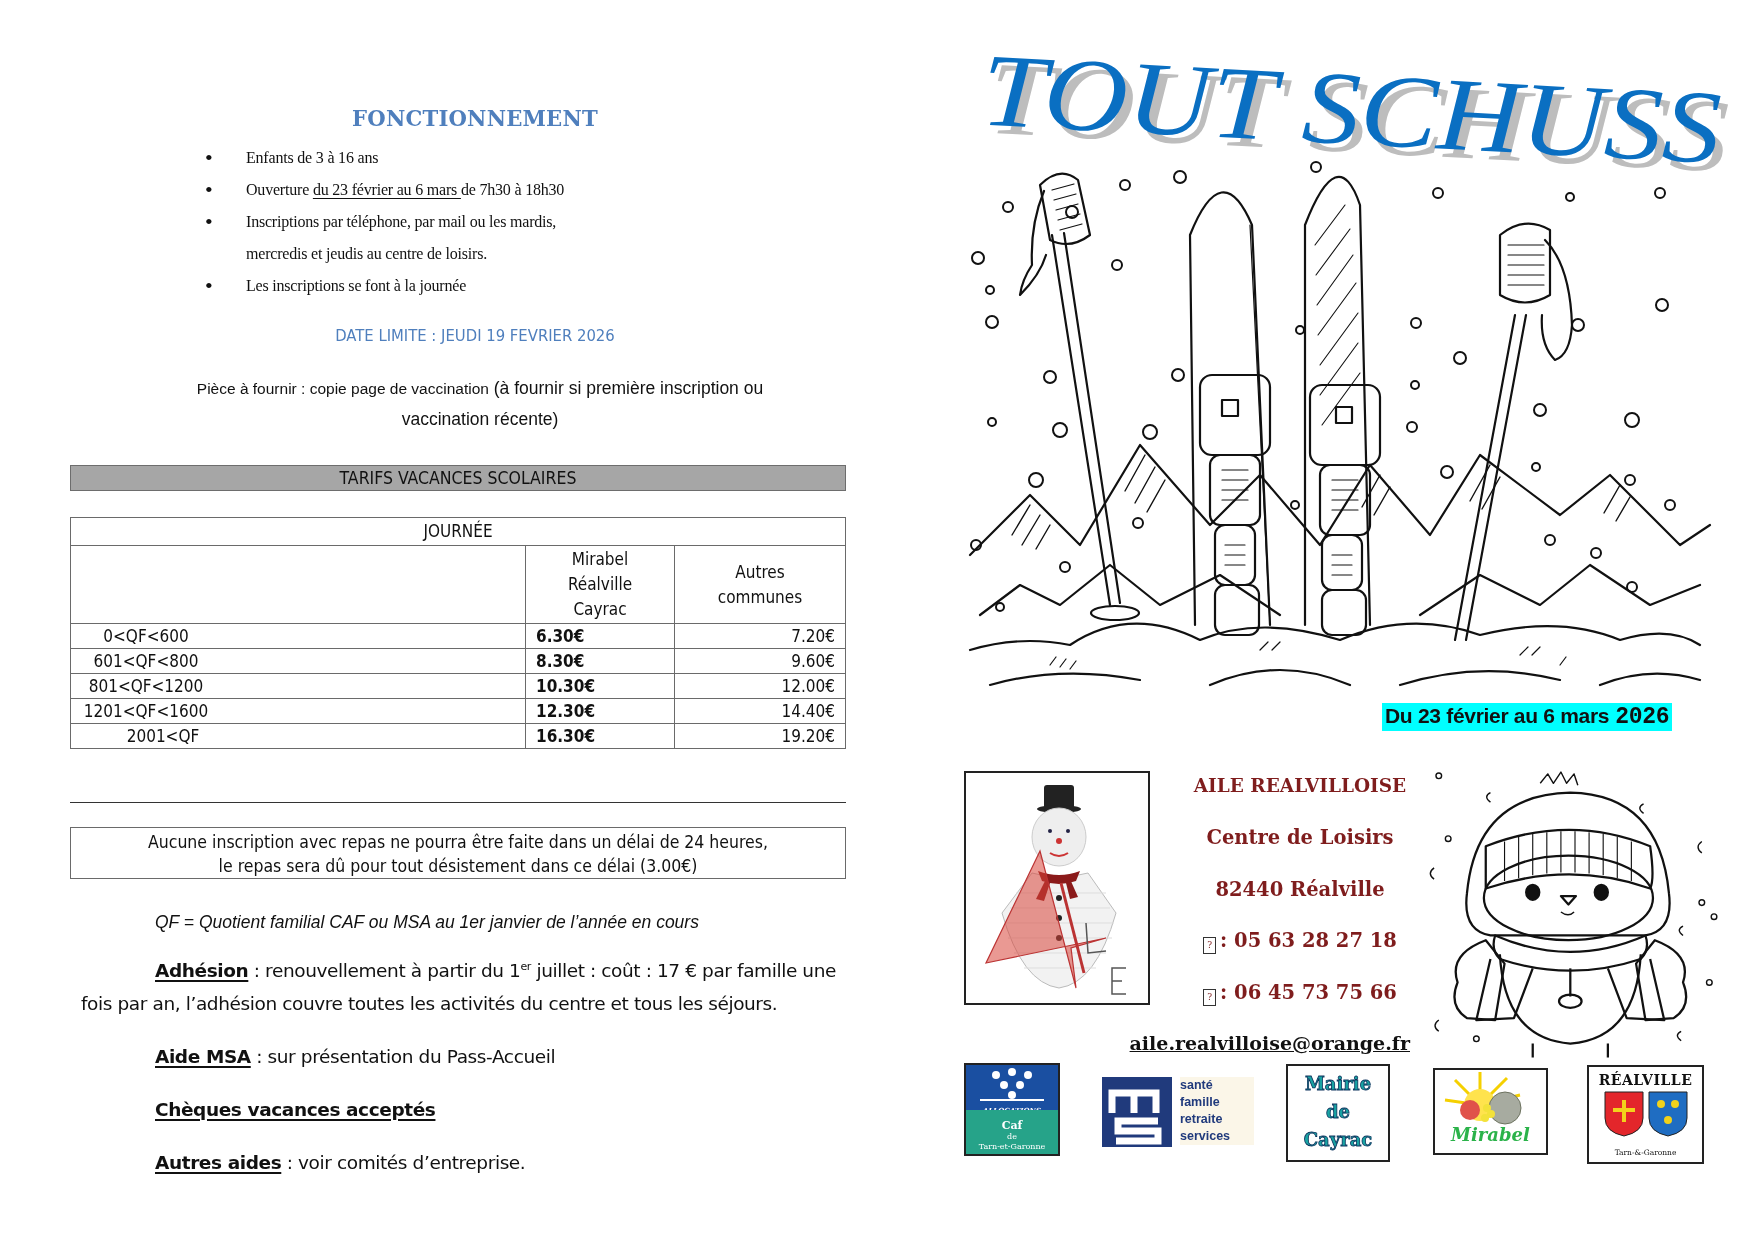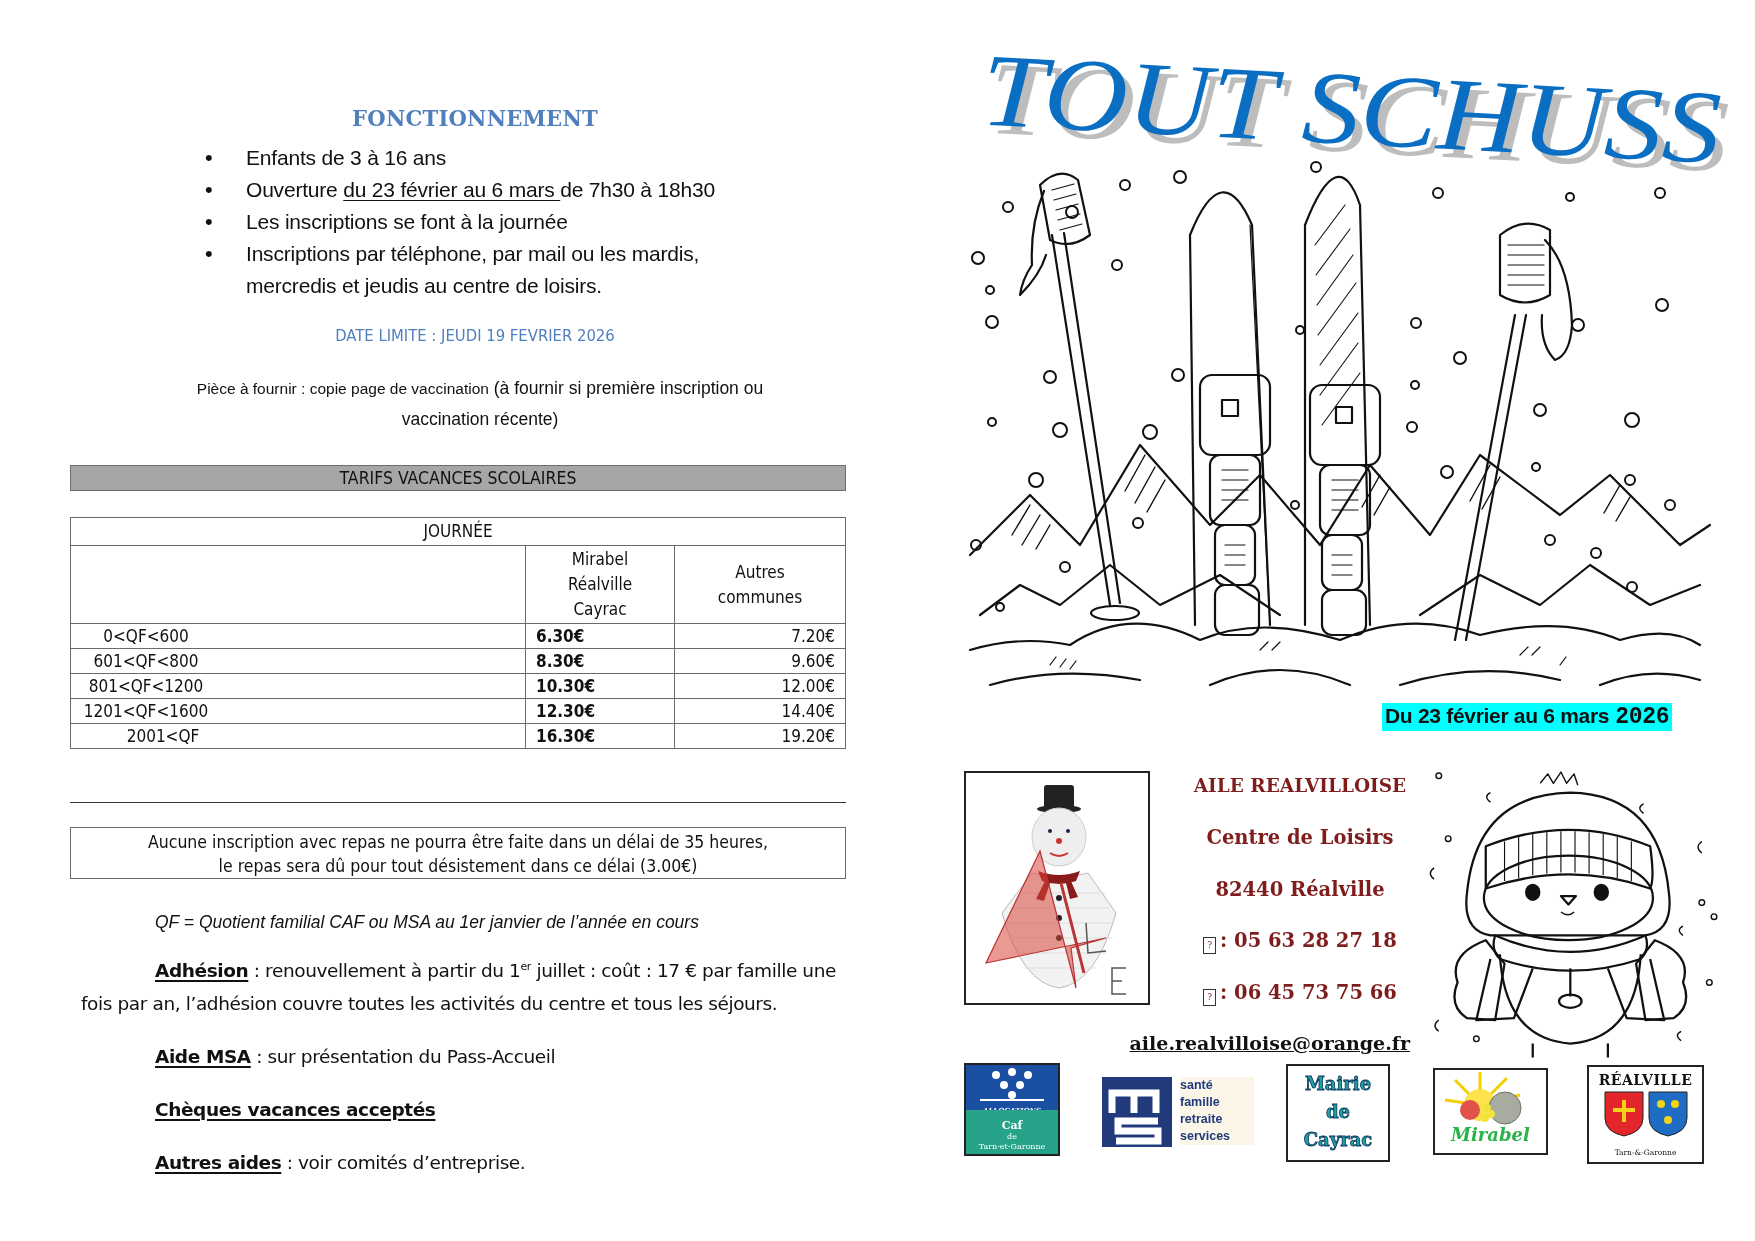--- a/index.html
+++ b/index.html
@@ -1,21 +1,21 @@
 <!DOCTYPE html>
 <html><head>
 <meta charset="utf-8">
 <style>
   html, body { margin: 0; padding: 0; background: #ffffff; }
   body { width: 1755px; height: 1241px; position: relative; overflow: hidden; font-family: "DejaVu Sans Condensed", "DejaVu Sans", sans-serif; color: #111; }
   .abs { position: absolute; }
 
   
   .section-title { left: 0; width: 950px; top: 104px; text-align: center; font-family: "DejaVu Serif", serif; font-weight: bold; font-size: 23px; color: #4f7fbd; letter-spacing: 0.2px; transform: scaleX(0.92); }
-  .bullets { left: 205px; top: 142px; margin: 0; padding: 0; list-style: none; font-family: Liberation Sans, sans-serif; font-size: 21px; line-height: 32px; letter-spacing: -0.2px; }
+  .bullets { left: 205px; top: 142px; margin: 0; padding: 0; list-style: none; font-family: Liberation Serif, serif; font-size: 16px; line-height: 32px; letter-spacing: -0.2px; }
   .bullets li { position: relative; padding-left: 41px; }
   .bullets li::before { content: "\2022"; position: absolute; left: 0; top: 0; font-size: 22px; }
   .bullets .u { text-decoration: underline; text-decoration-thickness: 1px; text-underline-offset: 3px; }
   .date-limit { left: 0; width: 950px; top: 326px; text-align: center; font-size: 16.5px; color: #4f7fbd; }
   .piece { left: 110px; width: 740px; top: 373px; text-align: center; font-family: "Liberation Sans", sans-serif; font-size: 17.5px; line-height: 30px; }
   .piece .small { font-size: 15.5px; }
 
   .tarifs-bar { left: 70px; top: 465px; width: 776px; height: 26px; background: #a6a6a6; border: 1.5px solid #6d6d6d; box-sizing: border-box; text-align: center; font-size: 17.5px; line-height: 24px; }
 
   table.rates { position: absolute; left: 70px; top: 517px; width: 776px; border-collapse: collapse; font-size: 17px; }
@@ -75,22 +75,22 @@
   .realville .sub { position: absolute; left: 0; right: 0; bottom: 5px; font-family: "DejaVu Serif", serif; font-size: 7.5px; }
 </style>
 </head>
 <body>
 
 <div class="abs section-title">FONCTIONNEMENT</div>
 
 <ul class="abs bullets">
   <li><span>Enfants de 3 à 16 ans</span></li>
   <li><span>Ouverture </span><span class="u">du 23 février au 6 mars </span><span>de 7h30 à 18h30</span></li>
+  <li><span>Inscriptions par téléphone, par mail ou les mardis,</span><br><span>mercredis et jeudis au centre de loisirs.</span></li>
   <li><span>Les inscriptions se font à la journée</span></li>
-  <li><span>Inscriptions par téléphone, par mail ou les mardis,</span><br><span>mercredis et jeudis au centre de loisirs.</span></li>
 </ul>
 
 <div class="abs date-limit">DATE LIMITE : JEUDI 19 FEVRIER 2026</div>
 
 <div class="abs piece">
   <span class="small">Pièce à fournir : copie page de vaccination</span><span> (à fournir si première inscription ou</span><br>
   <span>vaccination récente)</span>
 </div>
 
 <div class="abs tarifs-bar">TARIFS VACANCES SCOLAIRES</div>
@@ -136,21 +136,21 @@
     <td class="qf" style="padding-left:17px"><span class="rowlabel">2001&lt;QF</span></td>
     <td class="num">16.30€</td>
     <td class="num2">19.20€</td>
   </tr>
 </tbody>
   </table>
 
 <div class="abs hr-line"></div>
 
 <div class="abs notice-box">
-  <span>Aucune inscription avec repas ne pourra être faite dans un délai de 35 heures,</span><br>
+  <span>Aucune inscription avec repas ne pourra être faite dans un délai de 24 heures,</span><br>
   <span>le repas sera dû pour tout désistement dans ce délai (3.00€)</span>
 </div>
 
 <div class="abs qf-note">QF = Quotient familial CAF ou MSA au 1er janvier de l’année en cours</div>
 
 <div class="abs para adh1"><b>Adhésion</b><span> : renouvellement à partir du 1</span><sup>er</sup><span> juillet : coût : 17 € par famille une</span></div>
 <div class="abs para adh2">fois par an, l’adhésion couvre toutes les activités du centre et tous les séjours.</div>
 
 <div class="abs para msa"><b>Aide MSA</b><span> : sur présentation du Pass-Accueil</span></div>
 <div class="abs para cheques"><b>Chèques vacances acceptés</b></div>

